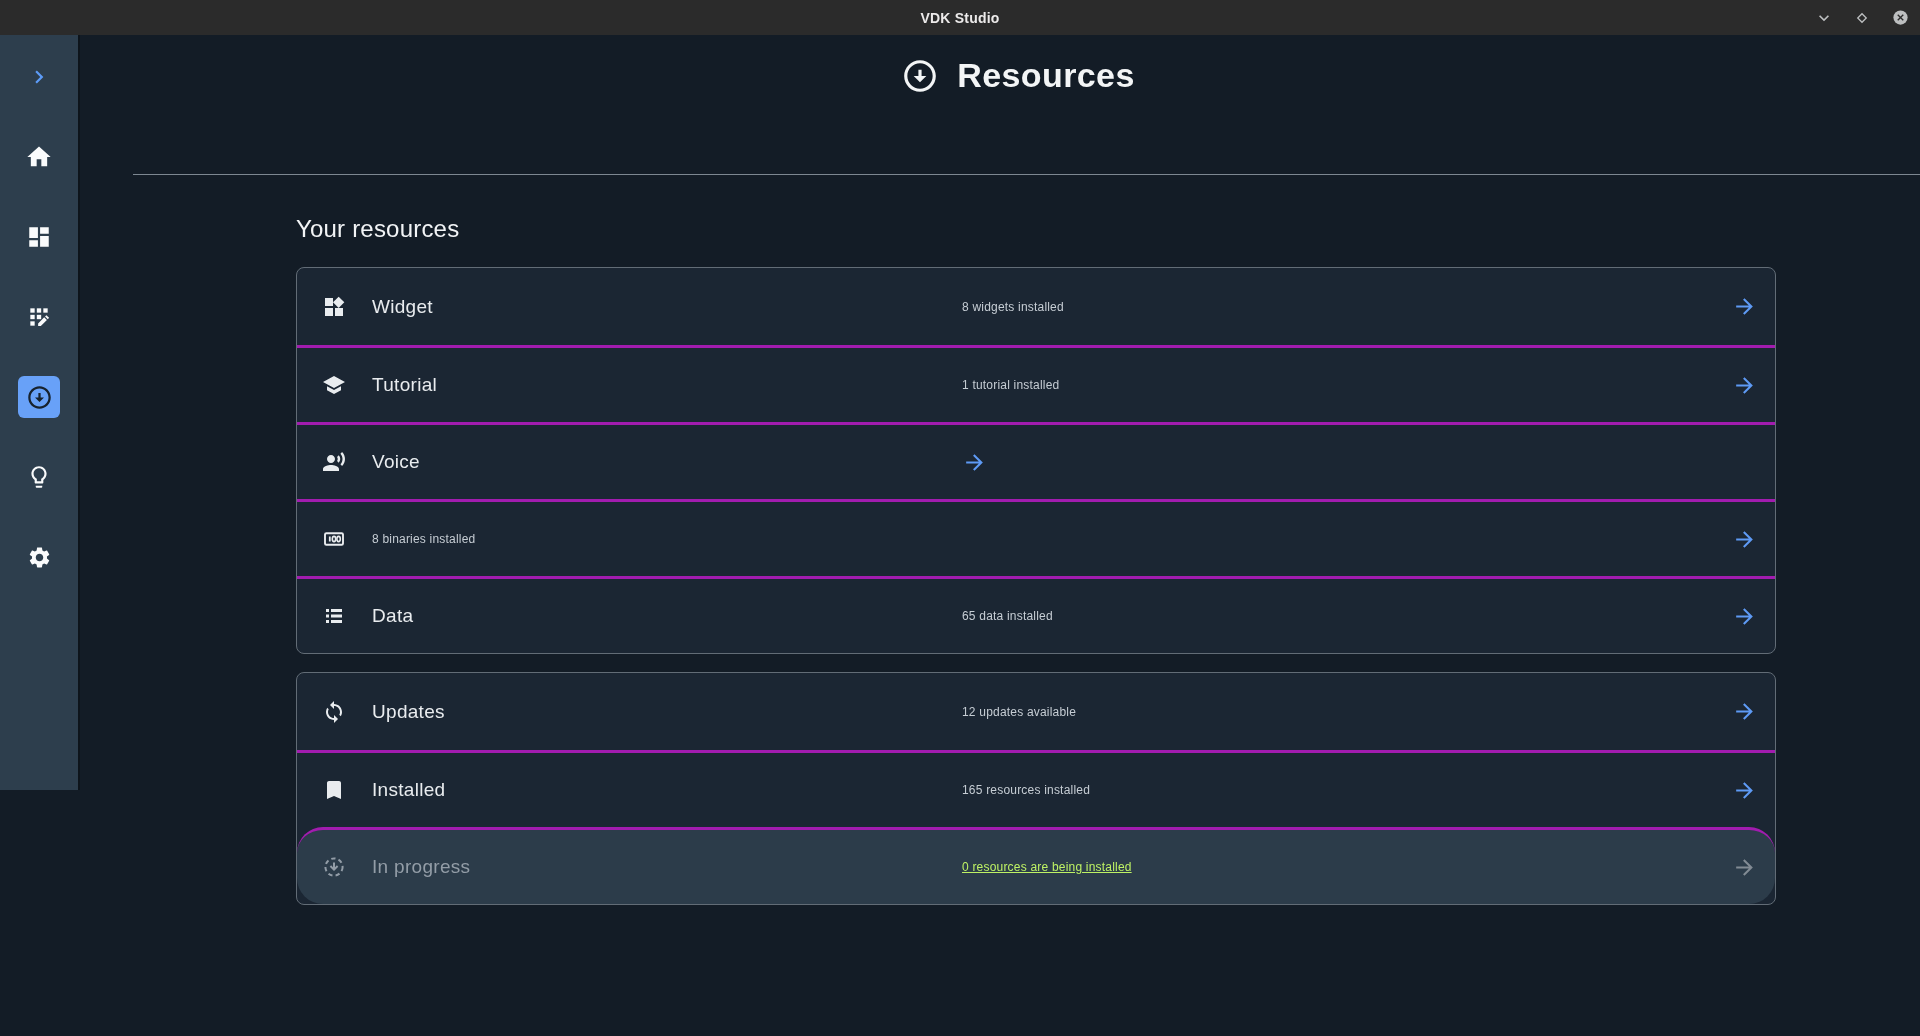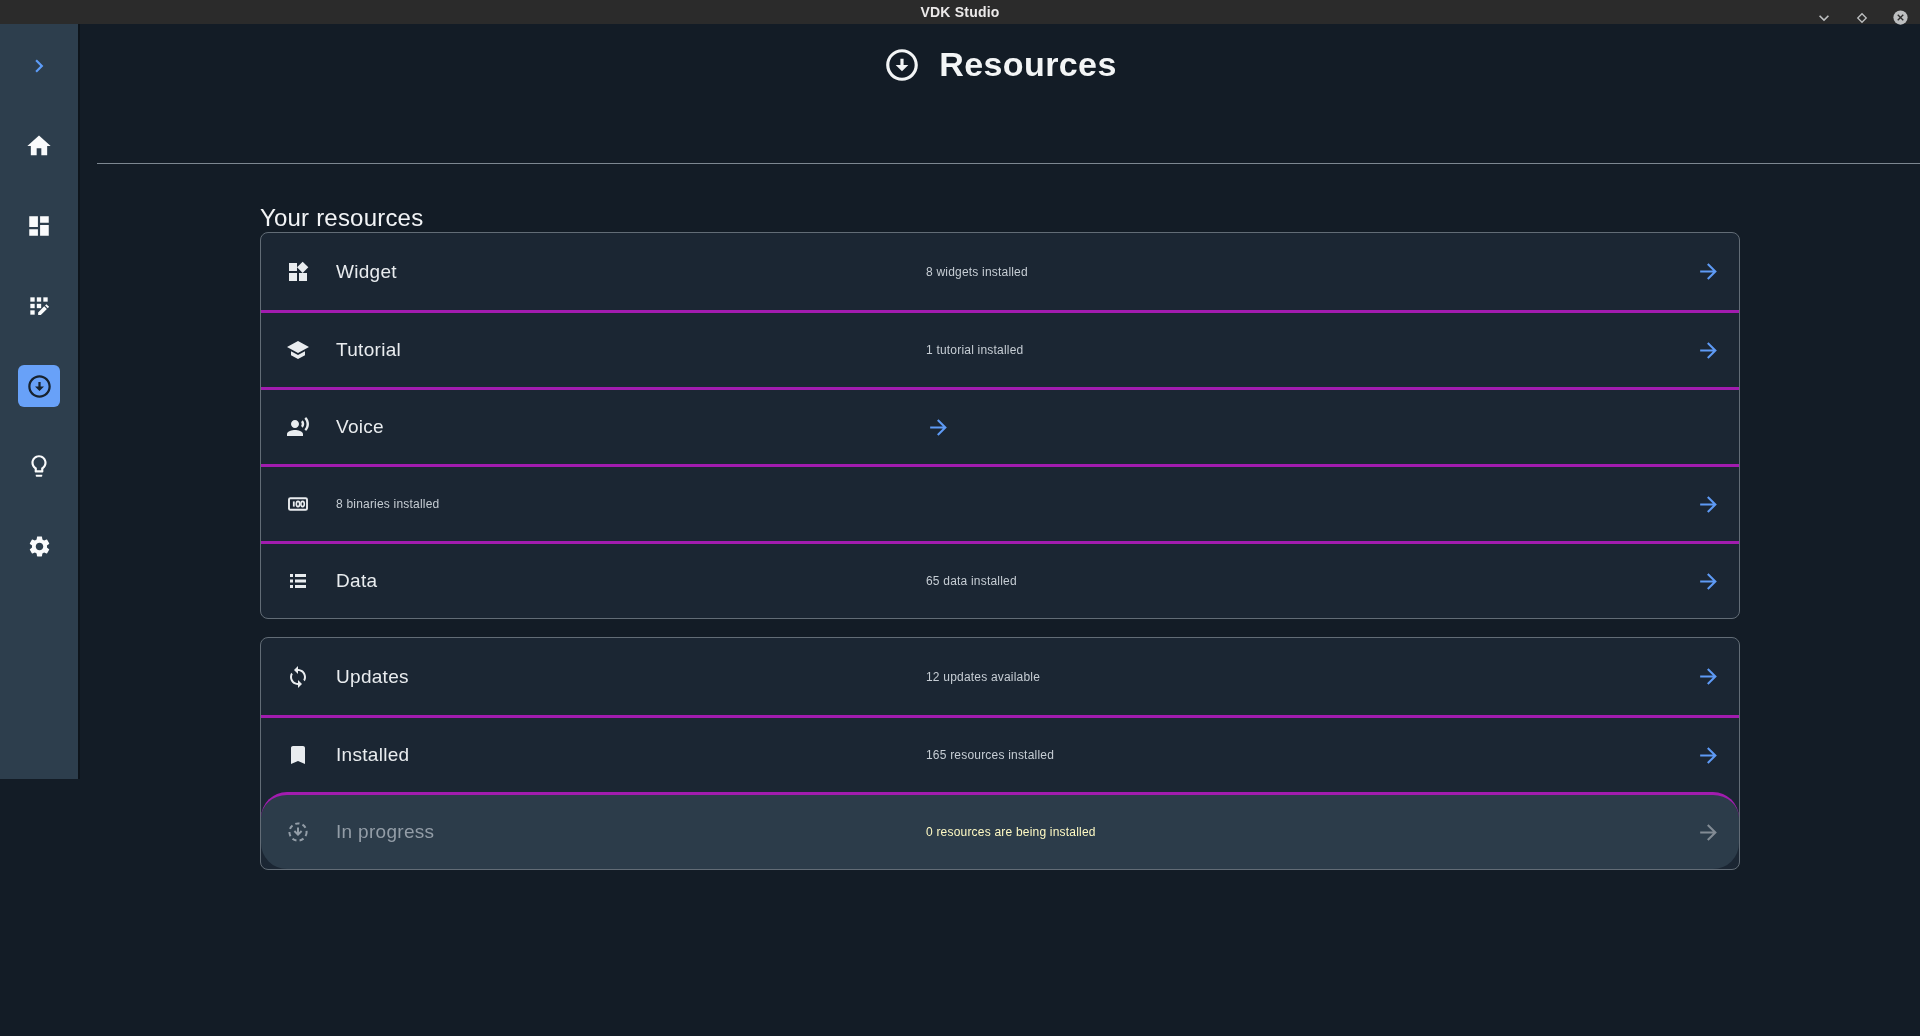--- a/index.html
+++ b/index.html
@@ -5,32 +5,32 @@
   * { margin:0; padding:0; box-sizing:border-box; }
   html,body { width:1920px; height:1036px; }
   body {
     font-family:"Liberation Sans", sans-serif;
     background:#131c26;
     overflow:hidden;
     -webkit-font-smoothing:antialiased;
   }
   
   .titlebar {
-    height:24px; background:#2b2b2b;
+    height:35px; background:#2b2b2b;
     display:flex; align-items:center; justify-content:center;
     position:relative;
   }
   .titlebar-title { color:#eceaea; font-size:14px; font-weight:bold; letter-spacing:.2px; }
   .titlebar-controls {
     position:absolute; right:8px; top:0; height:35px;
     display:flex; align-items:center; gap:14px; color:#bdbfc0;
   }
   .tb-btn { width:24px; height:24px; display:flex; align-items:center; justify-content:center; cursor:pointer; }
   
-  .app { display:flex; height:755px; }
+  .app { display:flex; height:755px;gap:36px; }
   .sidebar {
     width:80px; background:#2d3e4d; flex:none;
     display:flex; flex-direction:column; align-items:center;
     padding-top:2px;
     border-right:2px solid #0d141b;
   }
   .side-item {
     width:78px; height:80px; display:flex; align-items:center; justify-content:center;
     color:#fafbfc; cursor:pointer;
   }
@@ -51,37 +51,38 @@
     margin:79px 0 0 17px;
     border-top:1px solid #7d8791;
   }
   
   .section-heading {
     margin:40px 0 0 180px;
     font-size:24px; font-weight:normal; color:#f2f4f6; letter-spacing:.2px;
   }
   .cards { margin-left:180px; width:1480px; }
   .card {
+    margin-top:24px;
     border:1px solid #626c76; border-radius:8px;
     background:#1b2633; overflow:hidden;
   }
   .card + .card { margin-top:18px; }
   .row {
     height:77px; display:flex; align-items:center;
     padding:0 18px 0 25px; cursor:pointer;
   }
   .row + .row { border-top:3px solid #a21caf; }
   .row-icon { width:50px; flex:none; color:#e9ecef; display:flex; align-items:center; }
   .row-label { width:590px; flex:none; font-size:19px; color:#e9ecef; letter-spacing:.3px; }
   .row-value { flex:1; font-size:12px; color:#c6cdd4; letter-spacing:.2px; }
   .row-arrow { flex:none; color:#5e9af5; display:flex; align-items:center; }
   .row.disabled { background:#2c3c4a;border-radius:26px; }
   .row.disabled .row-icon,
   .row.disabled .row-label { color:#939da7; }
-  .row.disabled .row-value { color:#fef9c3; }
+  .row.disabled .row-value { color:#bef264;text-decoration:underline; }
   .row.disabled .row-arrow { color:#828b94; }
   svg { display:block; }
 </style>
 </head>
 <body>
 
 <div class="titlebar">
   <span class="titlebar-title">VDK Studio</span>
   <div class="titlebar-controls">
     <span class="tb-btn">

